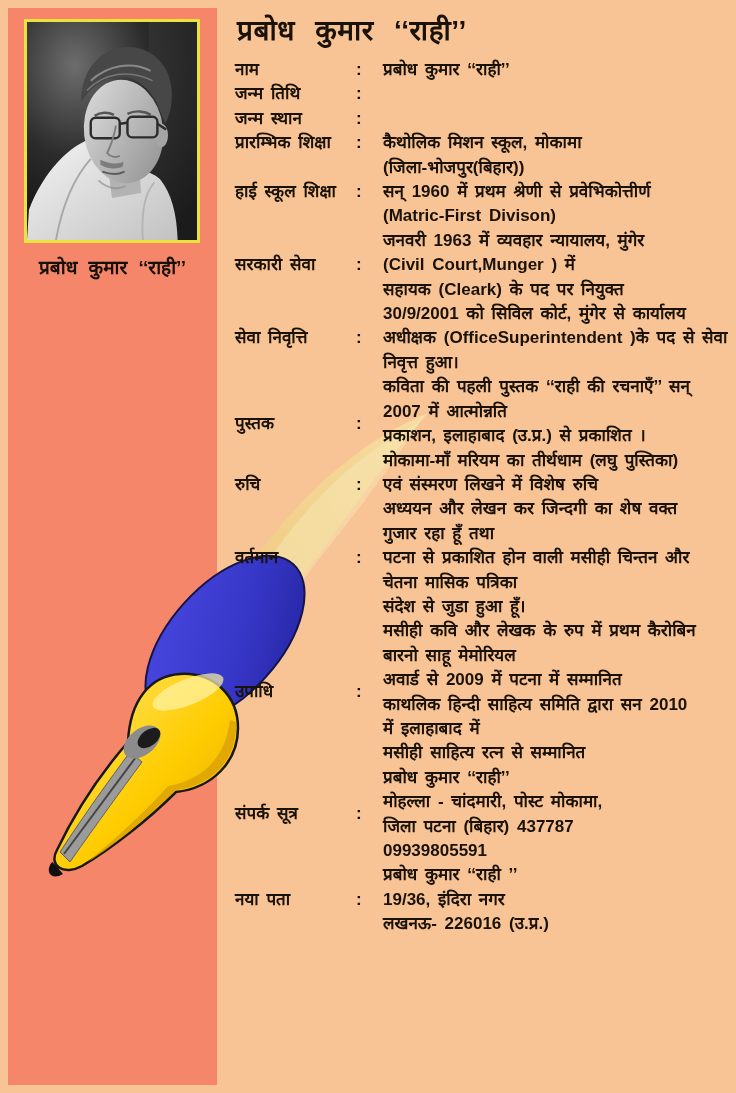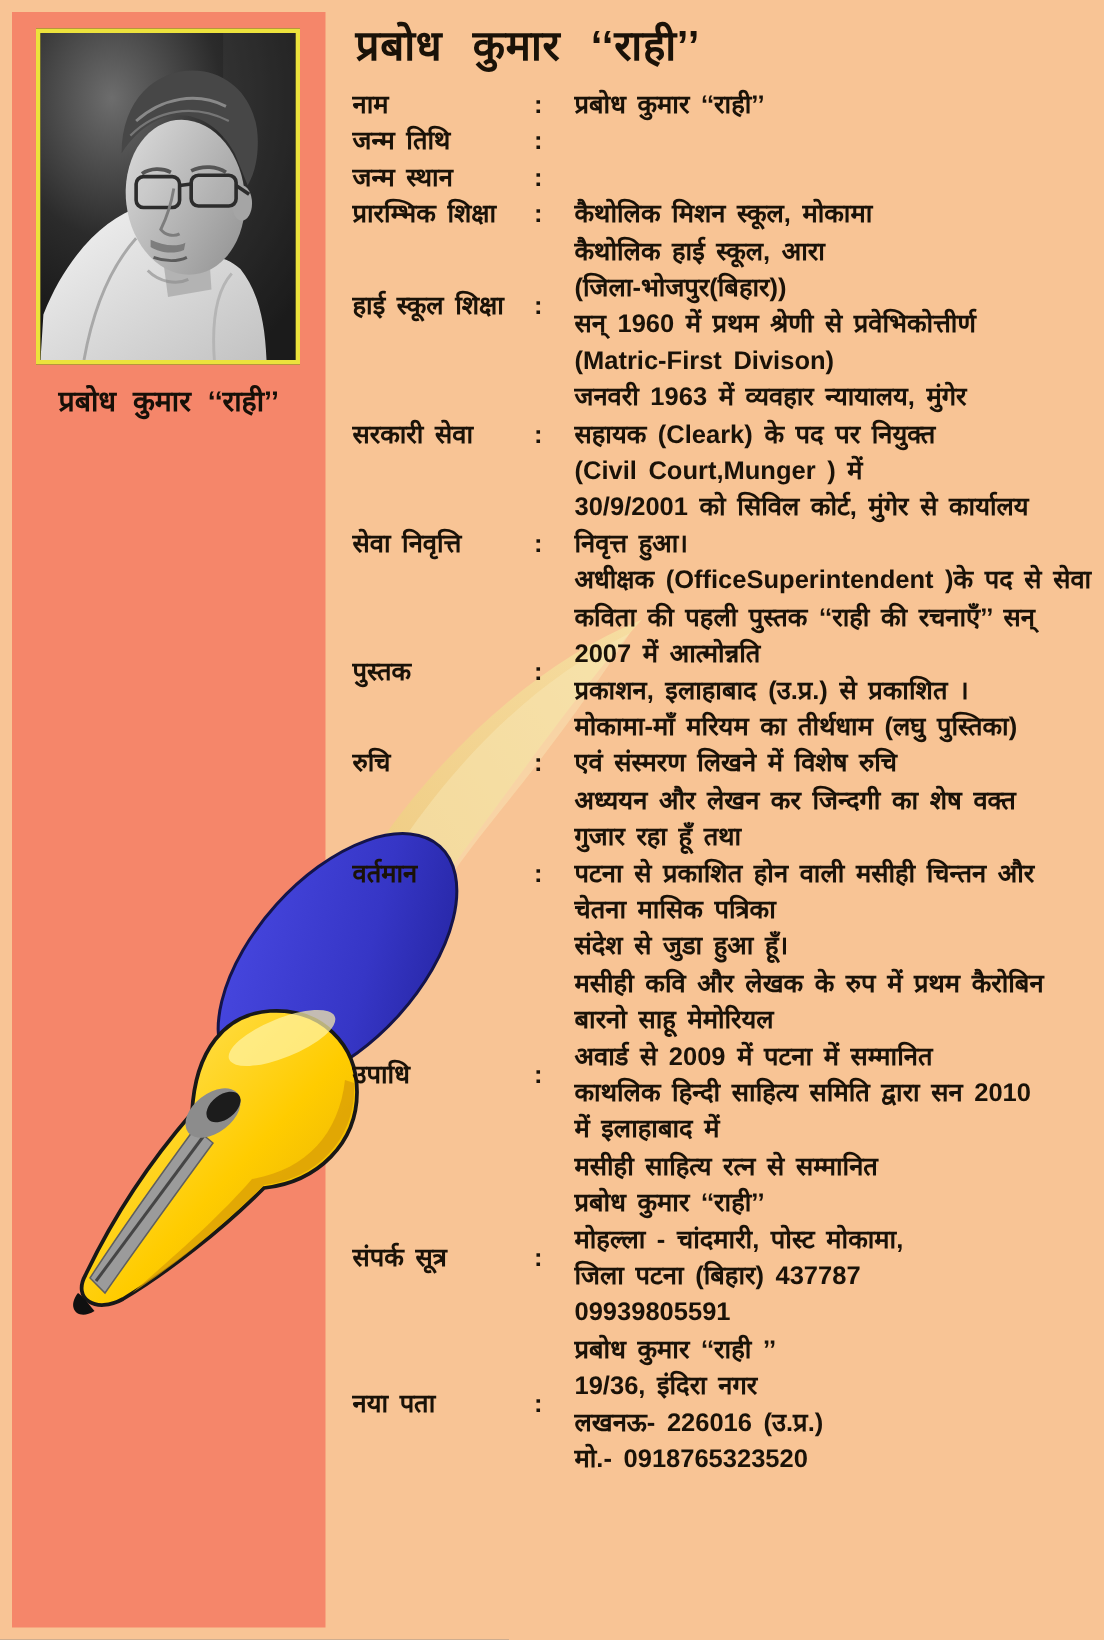--- a/index.html
+++ b/index.html
@@ -169,42 +169,41 @@
           <div class="bio-label">प्रारम्भिक शिक्षा</div>
           <div class="bio-colon">:</div>
           <div class="bio-lines">
             <div class="bio-line">कैथोलिक मिशन स्कूल, मोकामा</div>
           </div>
         </div>
         <div class="bio-row">
           <div class="bio-label">हाई स्कूल शिक्षा</div>
           <div class="bio-colon">:</div>
           <div class="bio-lines">
-            <div class="bio-line">कैथोलिक हाई स्कूल, आरा</div>
             <div class="bio-line">(जिला-भोजपुर(बिहार))</div>
             <div class="bio-line">सन् 1960 में प्रथम श्रेणी से प्रवेभिकोत्तीर्ण</div>
             <div class="bio-line">(Matric-First Divison)</div>
           </div>
         </div>
         <div class="bio-row">
           <div class="bio-label">सरकारी सेवा</div>
           <div class="bio-colon">:</div>
           <div class="bio-lines">
             <div class="bio-line">जनवरी 1963 में व्यवहार न्यायालय, मुंगेर</div>
+            <div class="bio-line">(Civil Court,Munger ) में</div>
             <div class="bio-line">सहायक (Cleark) के पद पर नियुक्त</div>
-            <div class="bio-line">(Civil Court,Munger ) में</div>
           </div>
         </div>
         <div class="bio-row">
           <div class="bio-label">सेवा निवृत्ति</div>
           <div class="bio-colon">:</div>
           <div class="bio-lines">
             <div class="bio-line">30/9/2001 को सिविल कोर्ट, मुंगेर से कार्यालय</div>
+            <div class="bio-line">अधीक्षक (OfficeSuperintendent )के पद से सेवा</div>
             <div class="bio-line">निवृत्त हुआ।</div>
-            <div class="bio-line">अधीक्षक (OfficeSuperintendent )के पद से सेवा</div>
           </div>
         </div>
         <div class="bio-row">
           <div class="bio-label">पुस्तक</div>
           <div class="bio-colon">:</div>
           <div class="bio-lines">
             <div class="bio-line">कविता की पहली पुस्तक ‘‘राही की रचनाएँ’’ सन्</div>
             <div class="bio-line">2007 में आत्मोन्नति</div>
             <div class="bio-line">प्रकाशन, इलाहाबाद (उ.प्र.) से प्रकाशित ।</div>
             <div class="bio-line">मोकामा-माँ मरियम का तीर्थधाम (लघु पुस्तिका)</div>
@@ -250,19 +249,18 @@
             <div class="bio-line">09939805591</div>
           </div>
         </div>
         <div class="bio-row">
           <div class="bio-label">नया पता</div>
           <div class="bio-colon">:</div>
           <div class="bio-lines">
             <div class="bio-line">प्रबोध कुमार ‘‘राही ’’</div>
             <div class="bio-line">19/36, इंदिरा नगर</div>
             <div class="bio-line">लखनऊ- 226016 (उ.प्र.)</div>
-            <div class="bio-line">मो.- 0918765323520</div>
           </div>
         </div>
       </div>
   </div>
 
 </div>
 
 </body></html>

